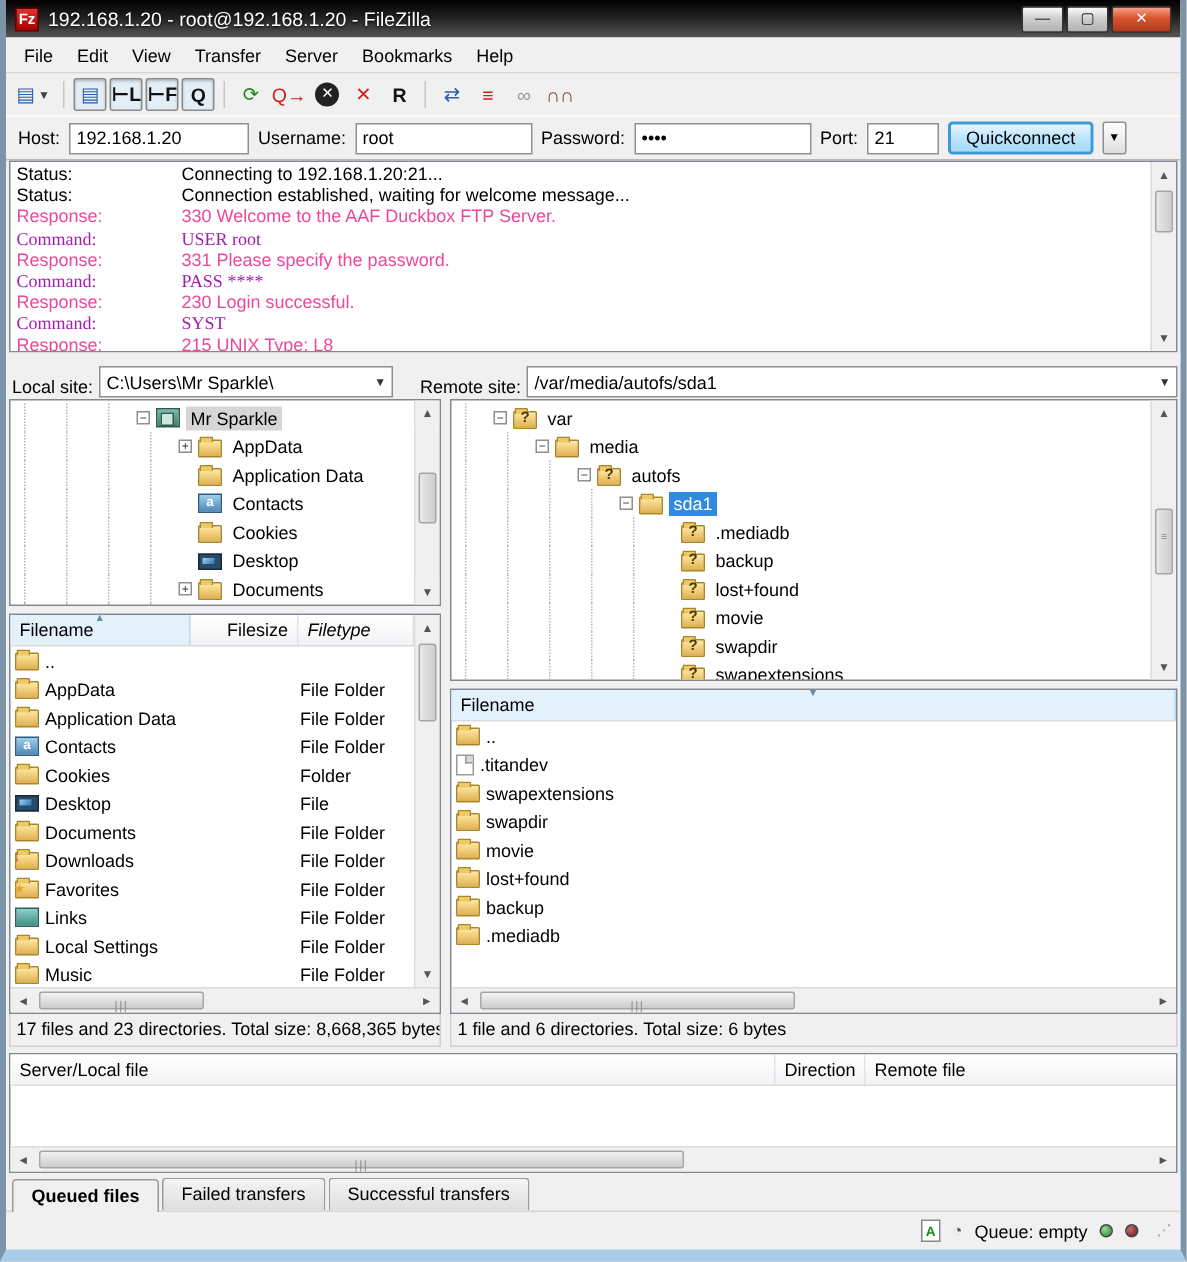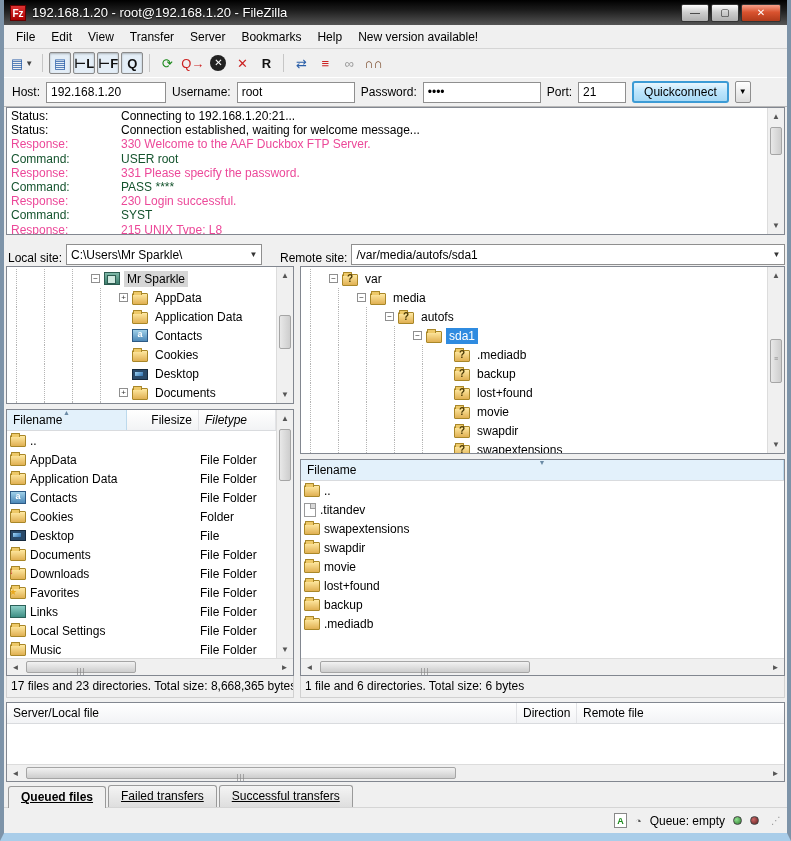--- a/index.html
+++ b/index.html
@@ -45,21 +45,21 @@
   .qc-btn { height:22px; padding:2px 10px; border:2px solid #3c9bd5; border-radius:3px;
             background:linear-gradient(180deg,#eaf6fd,#bee6fd 45%,#a7d9f5); font-family:inherit; font-size:12px; }
   .qc-dd { width:16px; height:22px; border:1px solid #8f8f8f; border-radius:2px; background:linear-gradient(180deg,#fff,#ddd);
            font-size:8px; text-align:center; line-height:20px; }
 
   
   .log { height:128px; background:#fff; border:1px solid #828790; margin:0 2px; display:flex; flex:0 0 auto; }
   .log-lines { flex:1; overflow:hidden; padding:1px 0 0 4px; }
   .log-row { display:flex; line-height:14.2px; white-space:nowrap; }
   .log-type { width:110px; flex:0 0 auto; }
-  .t-Status { color:#000; } .t-Command { color:#14532d; } .t-Response { color:#ec4899; }
+  .t-Status { color:#000; } .t-Command { color:#a21caf;font-family:Liberation Serif, serif; } .t-Response { color:#ec4899; }
 
   
   .vscroll { width:17px; flex:0 0 auto; background:#f0f0f0; border-left:1px solid #dcdcdc; display:flex; flex-direction:column; }
   .vs-btn { height:17px; font-size:8px; color:#555; text-align:center; line-height:17px; background:#f0f0f0; }
   .vs-track { flex:1; position:relative; }
   .vs-thumb { position:absolute; left:2px; right:2px; background:linear-gradient(90deg,#e8e8e8,#cdcdcd); border:1px solid #a5a5a5; border-radius:2px; }
   .hscroll { height:17px; flex:0 0 auto; background:#f0f0f0; border-top:1px solid #dcdcdc; display:flex; }
   .hs-btn { width:17px; font-size:8px; color:#555; text-align:center; line-height:17px; }
   .hs-track { flex:1; position:relative; }
   .hs-thumb { position:absolute; top:2px; bottom:2px; background:linear-gradient(180deg,#f2f2f2,#cdcdcd); border:1px solid #a5a5a5; border-radius:2px; }
@@ -129,21 +129,21 @@
                  white-space:nowrap; overflow:hidden; flex:0 0 auto; }
 
   
   .queue { margin:0 2px; border:1px solid #828790; background:#fff; flex:0 0 auto; display:flex; flex-direction:column; }
   .q-header { height:21px; display:flex; background:linear-gradient(180deg,#fff,#f2f3f5); border-bottom:1px solid #d9dbde; }
   .q-body { height:40px; }
   .qc-col1 { width:510px; } .qc-col2 { width:60px; } .qc-col3 { flex:1; border-right:none; }
 
   .tabs { height:25px; display:flex; align-items:flex-end; padding:2px 4px 0; gap:2px; background:#f0f0f0; flex:0 0 auto; }
   .tab { padding:3px 12px 4px; border:1px solid #9a9a9a; border-bottom:none; border-radius:3px 3px 0 0;
-         background:linear-gradient(180deg,#f4f4f4,#dedede); white-space:nowrap;text-decoration:underline; }
+         background:linear-gradient(180deg,#f4f4f4,#dedede); white-space:nowrap; }
   .tab.active { background:#f0f0f0; font-weight:bold; position:relative; top:1px; }
 
   
   .statusbar { height:26px; background:#f0f0f0; border-top:1px solid #d5d5d5; display:flex; align-items:center;
                justify-content:flex-end; gap:8px; padding:0 6px; flex:0 0 auto; }
   .sb-icon { font-size:11px; }
   .doc-a { width:13px; height:15px; background:#fff; border:1px solid #888; font-size:9px; text-align:center; line-height:14px; color:#1c8a1c; font-weight:bold; }
   .led { width:9px; height:9px; border-radius:50%; border:1px solid #444; }
   .led-green { background:radial-gradient(circle at 35% 35%, #8fe08f, #2e7d2e); }
   .led-red { background:radial-gradient(circle at 35% 35%, #c66, #5e1f1f); }
@@ -165,21 +165,20 @@
   </div>
 
   <div class="menubar" id="menubar">
       <div class="menu-item">File</div>
       <div class="menu-item">Edit</div>
       <div class="menu-item">View</div>
       <div class="menu-item">Transfer</div>
       <div class="menu-item">Server</div>
       <div class="menu-item">Bookmarks</div>
       <div class="menu-item">Help</div>
-      <div class="menu-item">New version available!</div>
     </div>
 
   <div class="toolbar" id="toolbar">
       <div class="tb">
         <span class="g-blue">▤</span>
         <span class="tb-dd">▼</span>
       </div>
       <div class="tb-sep"></div>
       <div class="tb pressed">
         <span class="g-blue">▤</span>

